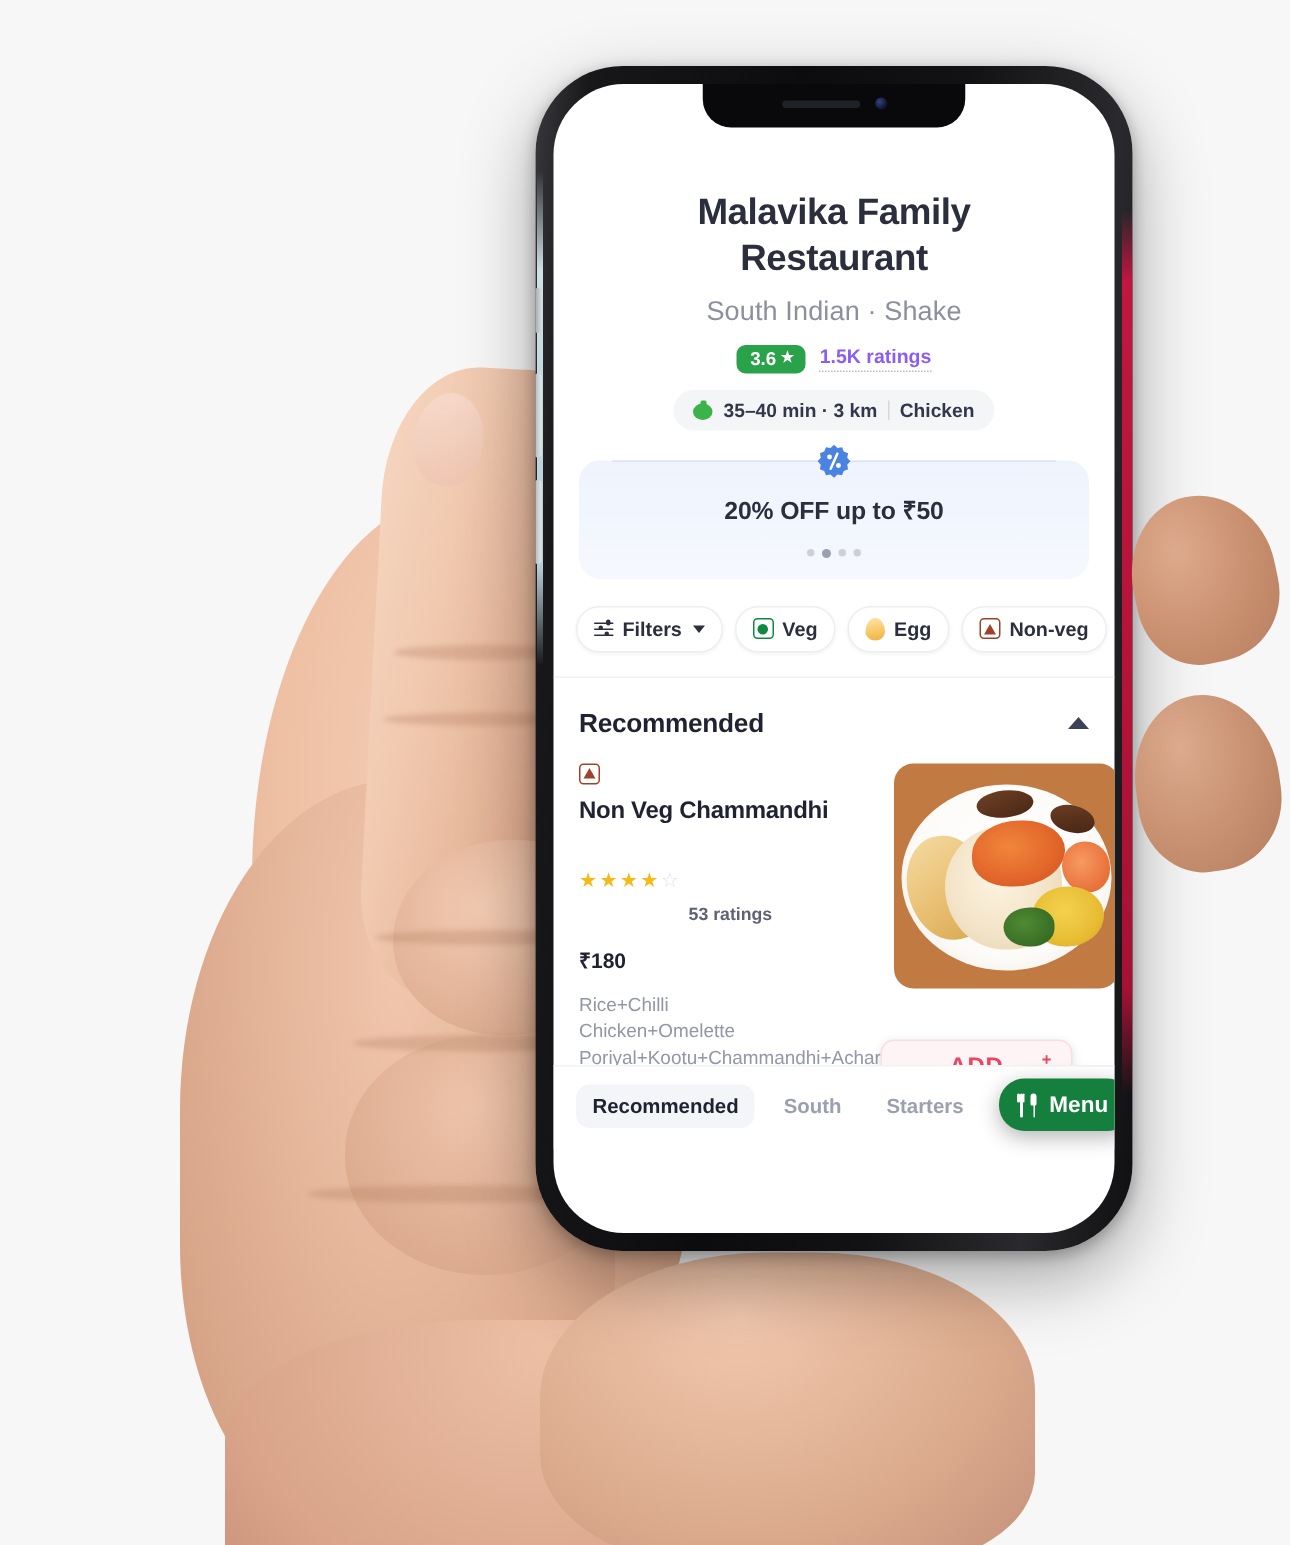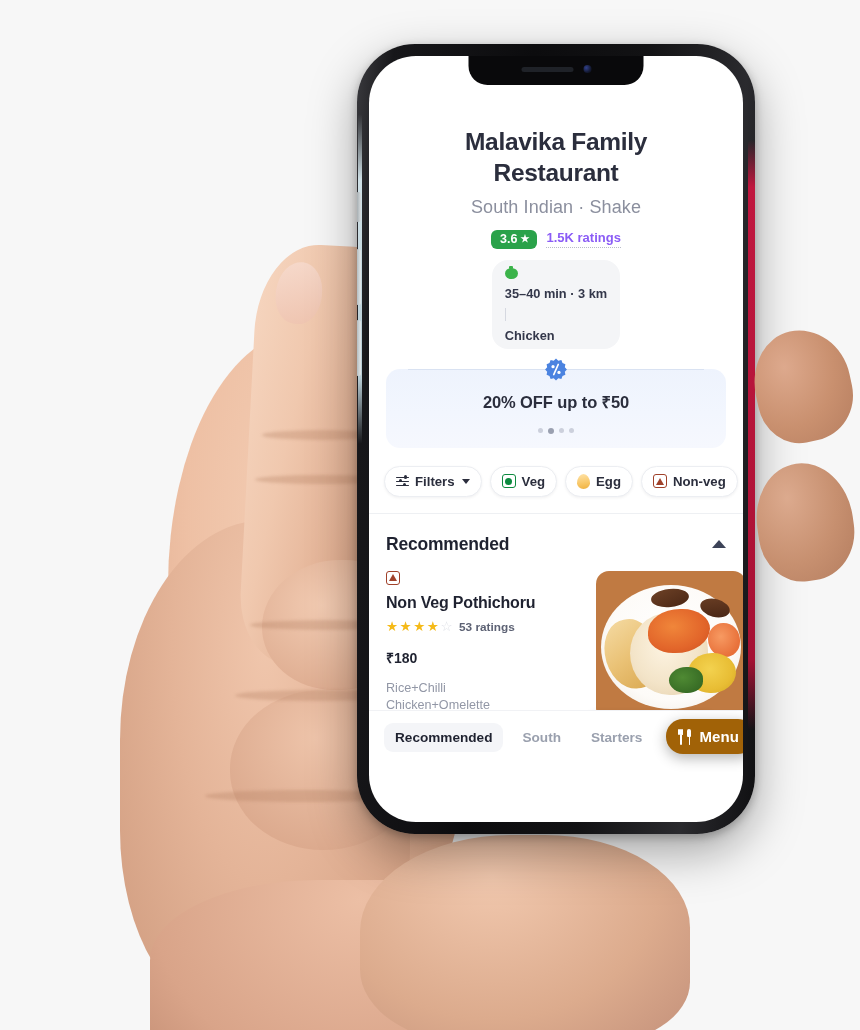--- a/index.html
+++ b/index.html
@@ -221,25 +221,24 @@
     border-bottom: 1.5px dotted #b9bcc8;
     padding-bottom: 2px;
   }
 
   .delivery-pill {
     margin: 11px auto 0;
     width: fit-content;
     background: #f4f5f7;
     border-radius: 16px;
     padding: 6px 13px;
-    display: flex; gap: 7px;
+    display: flex; align-items: center; gap: 7px;
     font-size: 12.8px;
     color: #33374a;
     font-weight: 600;
-    flex-direction: column;
   }
   .stopwatch {
     width: 13px; height: 13px;
     position: relative;
     flex: 0 0 auto;
   }
   .stopwatch .body {
     position: absolute; left: 0; top: 2px;
     width: 13px; height: 11px;
     border-radius: 50%;
@@ -379,21 +378,21 @@
   }
   .item-left { flex: 1 1 auto; min-width: 0; }
   .item-name {
     font-size: 16px; font-weight: 700; color: #1f2230;
     margin-top: 9px; letter-spacing: -.2px;
   }
   .stars-row { display: flex; align-items: center; gap: 6px; margin-top: 8px; }
   .stars { display: flex; gap: 1px; font-size: 13.5px; line-height: 1; letter-spacing: .5px; }
   .stars .on { color: #f5ba18; }
   .stars .off { color: #e0e2e8; }
-  .rcount { font-size: 11.8px; color: #5d6274; font-weight: 600; }
+  .rcount { font-size: 11.8px; color: #5d6274; font-weight: 600; margin-top: 44px; }
   .price { font-size: 14px; font-weight: 700; color: #1f2230; margin-top: 14px; }
   .desc {
     font-size: 12.6px; color: #9297a6; margin-top: 13px; line-height: 17.5px;
     max-width: 164px;
   }
 
   .item-right {
     width: 150px; flex: 0 0 auto; position: relative; padding-left: 20px;
   }
   .food-img {
@@ -492,21 +491,21 @@
   .tab {
     font-size: 13.6px; font-weight: 700; color: #9aa0ae;
     padding: 7px 11px; border-radius: 9px; white-space: nowrap;
     flex: 0 0 auto;
   }
   .tab.active { background: #f4f5f8; color: #1f2230; }
 
   .menu-fab {
     position: absolute;
     right: -12px; bottom: 68px;
-    background: #a16207;
+    background: #15803d;
     border-radius: 17px;
     padding: 9px 16px 9px 12px;
     display: flex; align-items: center; gap: 8px;
     box-shadow: 0 4px 14px rgba(0,0,0,.3);
     z-index: 25;
   }
   .menu-fab .lbl { color: #fff; font-size: 15px; font-weight: 700; letter-spacing: .1px; }
   .cutlery { width: 13px; height: 16px; position: relative; flex: 0 0 auto; }
   .cutlery .fork {
     position: absolute; left: 0; top: 0; width: 5px; height: 16px;
@@ -649,21 +648,21 @@
           <div class="sec-head">
             <div class="sec-title">Recommended</div>
             <div class="caret-up"></div>
           </div>
 
           <div class="item">
             <div class="item-left">
               <span class="nonveg-mark">
                   <span></span>
                 </span>
-              <div class="item-name">Non Veg Pothichoru</div>
+              <div class="item-name">Non Veg Chammandhi</div>
               <div class="stars-row">
                 <span class="stars">
                   <span class="on">★</span>
                     <span class="on">★</span>
                     <span class="on">★</span>
                     <span class="on">★</span>
                     <span class="off">☆</span>
                 </span>
                 <span class="rcount">53 ratings</span>
               </div>

